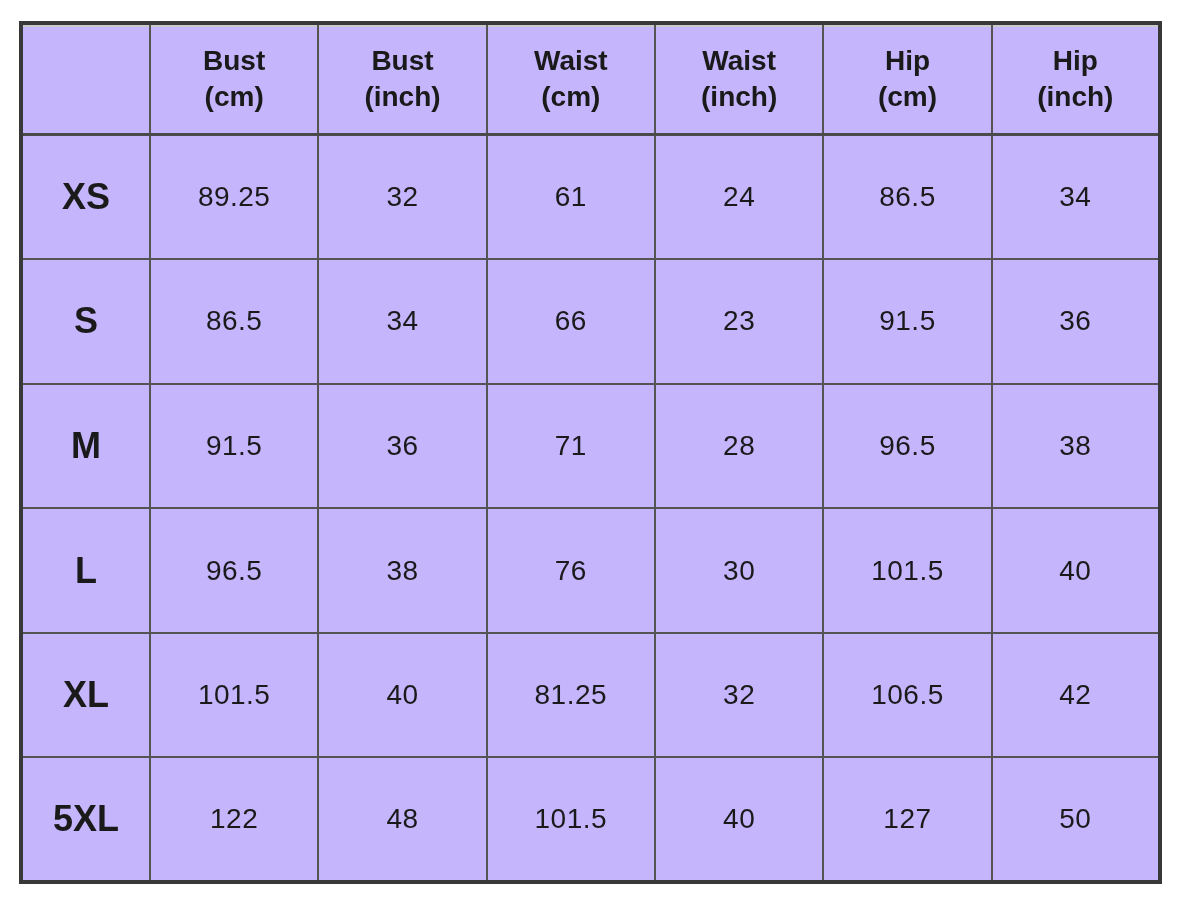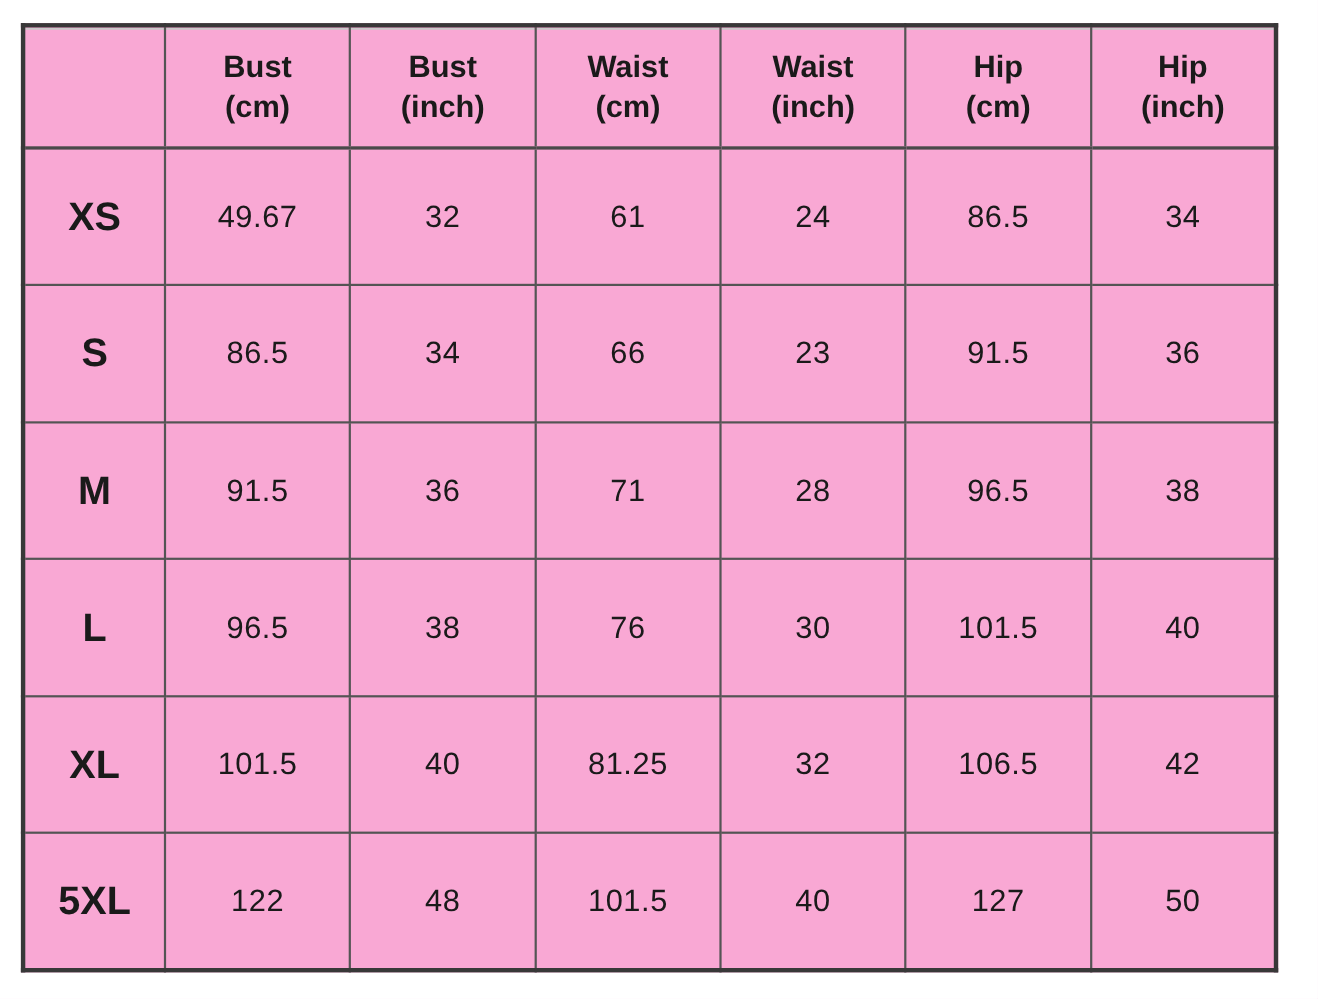--- a/index.html
+++ b/index.html
@@ -15,21 +15,21 @@
     color: #1a1a1a;
   }
   table.size-table {
     position: absolute;
     left: 19px;
     top: 21px;
     width: 1143px;
     height: 863px;
     border-collapse: collapse;
     table-layout: fixed;
-    background: #f9a8d4;
+    background: #c4b5fd;
     border: 4px solid #383838;
   }
   table.size-table col.size-col { width: 129px; }
   table.size-table th,
   table.size-table td {
     border: 2px solid #545454;
     text-align: center;
     vertical-align: middle;
     padding: 0;
   }
@@ -79,21 +79,21 @@
 (inch)</th>
       <th>Hip
 (cm)</th>
       <th>Hip
 (inch)</th>
     </tr>
   </thead>
   <tbody>
     <tr>
       <th class="size-label">XS</th>
-      <td>49.67</td>
+      <td>89.25</td>
       <td>32</td>
       <td>61</td>
       <td>24</td>
       <td>86.5</td>
       <td>34</td>
     </tr>
     <tr>
       <th class="size-label">S</th>
       <td>86.5</td>
       <td>34</td>

